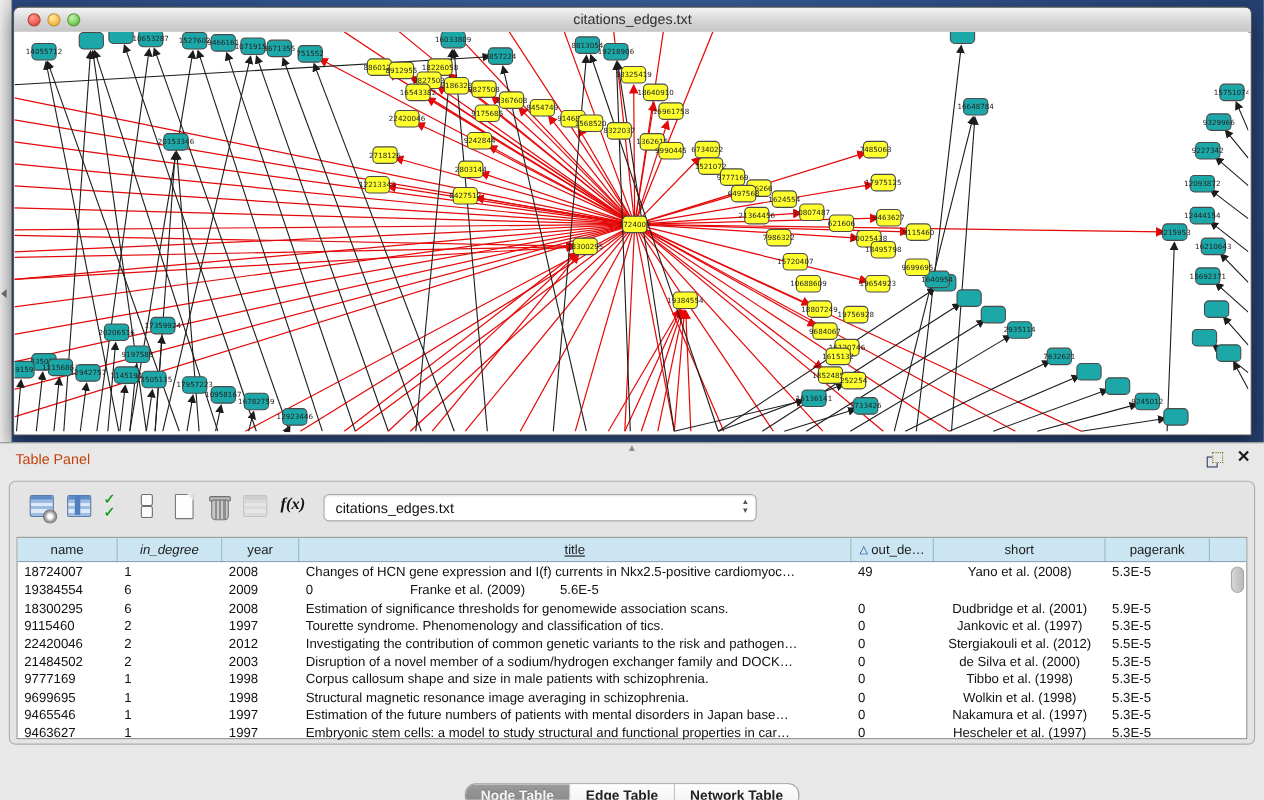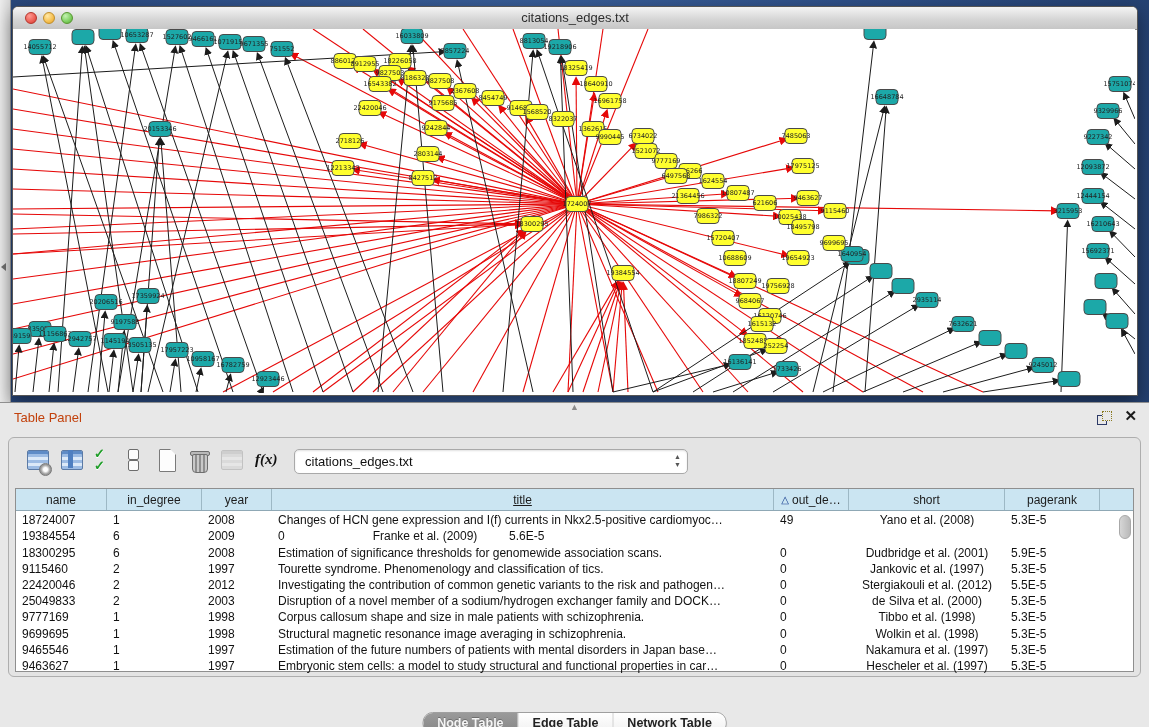--- a/index.html
+++ b/index.html
@@ -511,21 +511,21 @@
         <span class="combo-text">citations_edges.txt</span>
         <span class="combo-step">▲<br>▼</span>
       </span>
     </div>
 
     <div class="tablebox">
       <div class="thead" id="thead">
           <div class="th" style="width: 91px;">
             <span>name</span>
           </div>
-          <div class="th" style="width: 95px;">
+          <div class="th" style="width: 95px; font-style: italic;">
             <span>in_degree</span>
           </div>
           <div class="th" style="width: 70px;">
             <span>year</span>
           </div>
           <div class="th" style="width: 502px; text-decoration: underline;">
             <span>title</span>
           </div>
           <div class="th" style="width: 75px;">
             <span class="sort">△</span>
@@ -577,21 +577,21 @@
           <div class="tr">
             <div class="td" style="width: 91px;">22420046</div>
             <div class="td" style="width: 95px;">2</div>
             <div class="td" style="width: 70px;">2012</div>
             <div class="td" style="width: 502px;">Investigating the contribution of common genetic variants to the risk and pathogen…</div>
             <div class="td" style="width: 75px;">0</div>
             <div class="td center" style="width: 156px;">Stergiakouli et al. (2012)</div>
             <div class="td" style="width: 95px;">5.5E-5</div>
           </div>
           <div class="tr">
-            <div class="td" style="width: 91px;">25049833</div>
+            <div class="td" style="width: 91px;">21484502</div>
             <div class="td" style="width: 95px;">2</div>
             <div class="td" style="width: 70px;">2003</div>
             <div class="td" style="width: 502px;">Disruption of a novel member of a sodium/hydrogen exchanger family and DOCK…</div>
             <div class="td" style="width: 75px;">0</div>
             <div class="td center" style="width: 156px;">de Silva et al. (2000)</div>
             <div class="td" style="width: 95px;">5.3E-5</div>
           </div>
           <div class="tr">
             <div class="td" style="width: 91px;">9777169</div>
             <div class="td" style="width: 95px;">1</div>

